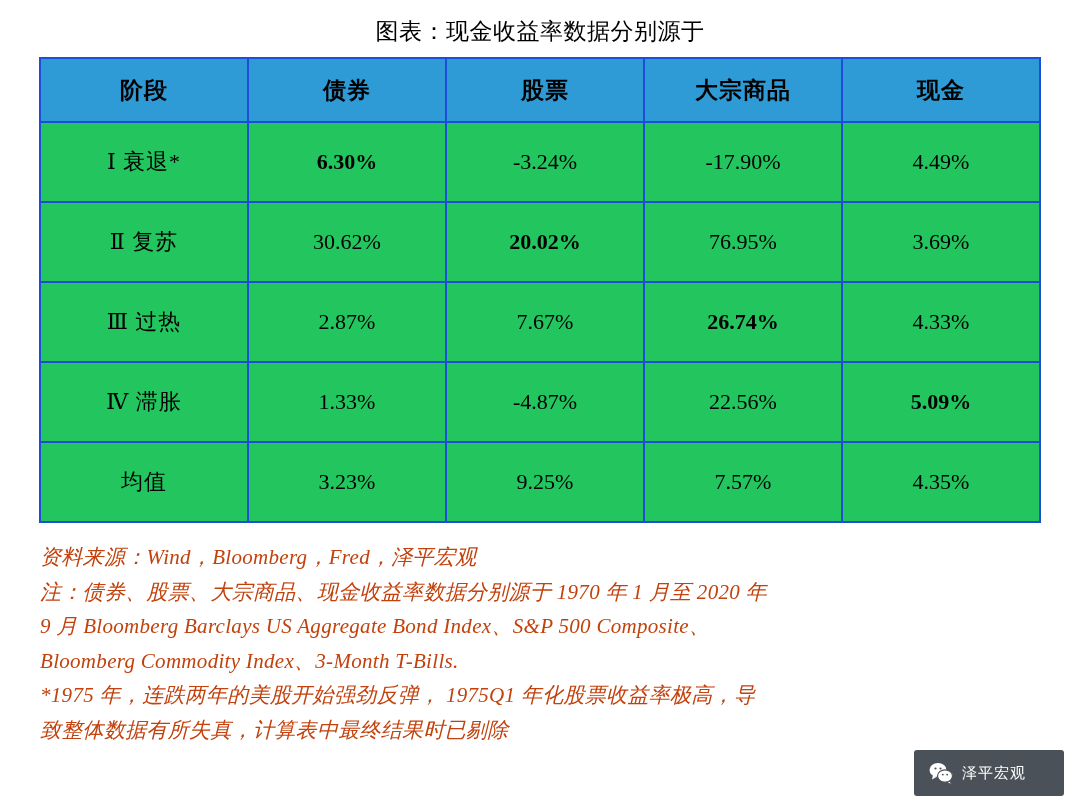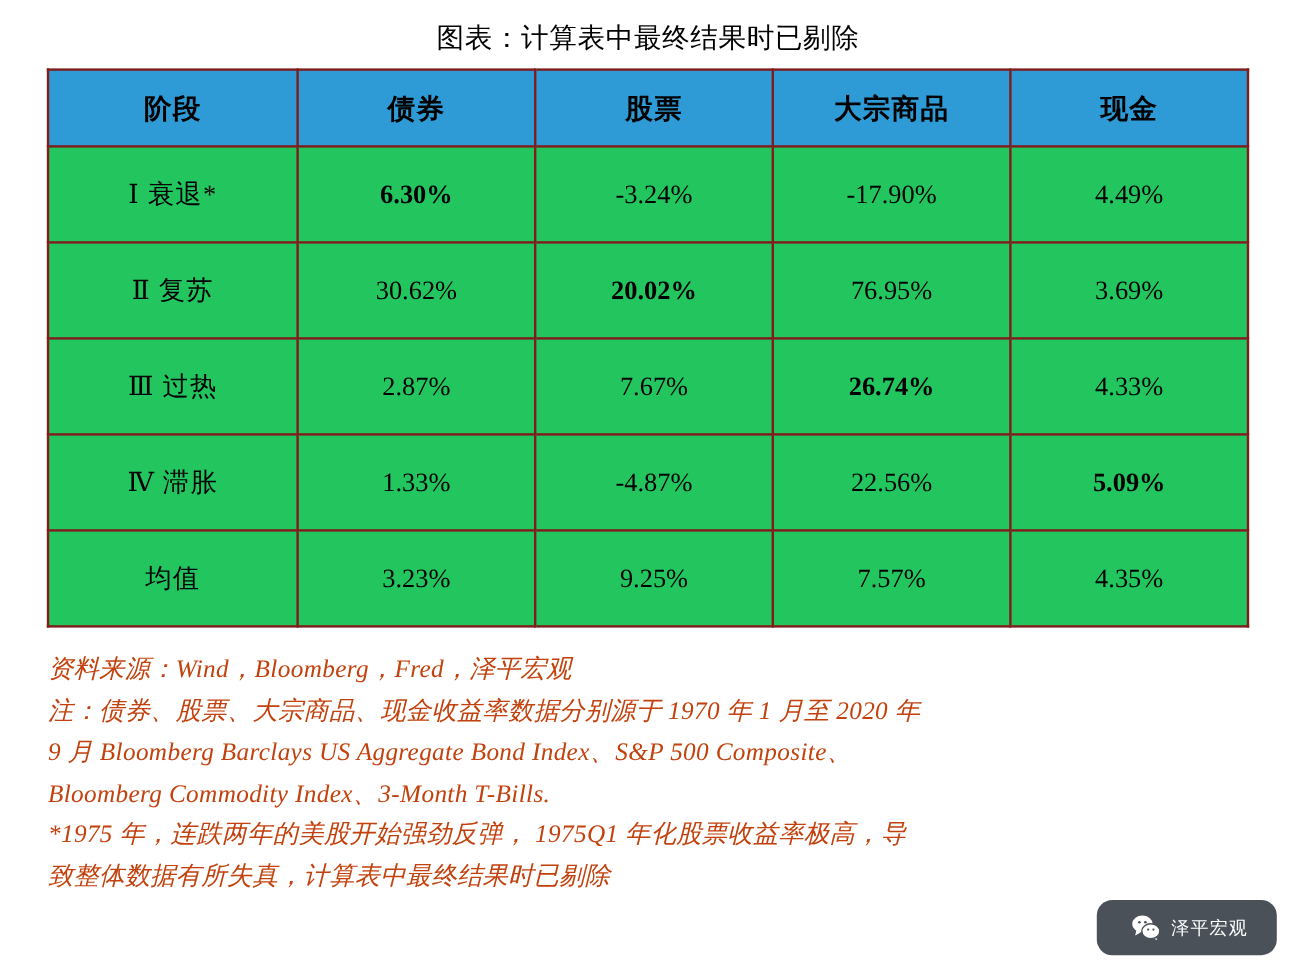--- a/index.html
+++ b/index.html
@@ -31,21 +31,21 @@
     font-family: "Liberation Serif", "DejaVu Serif", serif;
   }
   table.data-table {
     border-collapse: collapse;
     width: 1000px;
     margin: 0 auto;
     table-layout: fixed;
   }
   table.data-table th,
   table.data-table td {
-    border: 2px solid #7f1d1d;
+    border: 2px solid #1d4ed8;
     text-align: center;
     vertical-align: middle;
     font-size: 22px;
     font-family: "Liberation Serif", "DejaVu Serif", serif;
   }
   table.data-table thead th {
     background: #2e9bd6;
     color: #000000;
     font-weight: bold;
     height: 60px;
@@ -77,25 +77,25 @@
     margin: 0 0 2px 0;
     letter-spacing: 0.3px;
   }
   .watermark {
     position: absolute;
     right: 16px;
     bottom: 10px;
     width: 150px;
     height: 46px;
     background: #4a5158;
-    border-radius: 13px;
+    border-radius: 3px;
     display: flex;
     align-items: center;
     gap: 8px;
-    padding: 0 28px;
+    padding: 0 14px;
     box-sizing: border-box;
   }
   .watermark .wm-icon {
     width: 26px;
     height: 26px;
     flex: 0 0 26px;
   }
   .watermark .wm-text {
     color: #ffffff;
     font-size: 15px;
@@ -103,21 +103,21 @@
     font-style: normal;
     letter-spacing: 1px;
     white-space: nowrap;
   }
 </style>
 </head>
 <body>
 
 <div class="page">
 
-  <div class="chart-title">图表：计算表中最终结果时已剔除</div>
+  <div class="chart-title">图表：现金收益率数据分别源于</div>
 
   <table class="data-table">
     <colgroup>
       <col class="col-stage">
       <col class="col-val">
       <col class="col-val">
       <col class="col-val">
       <col class="col-val">
     </colgroup>
     <thead>

